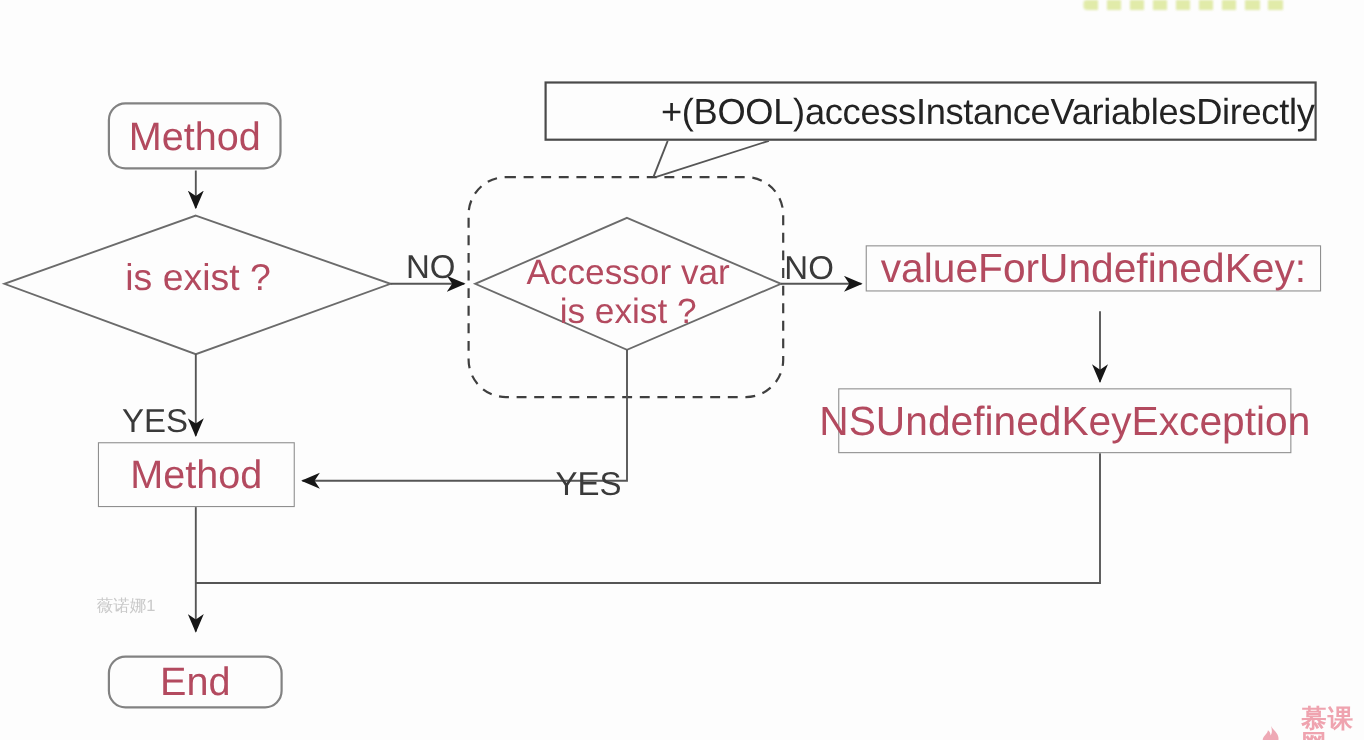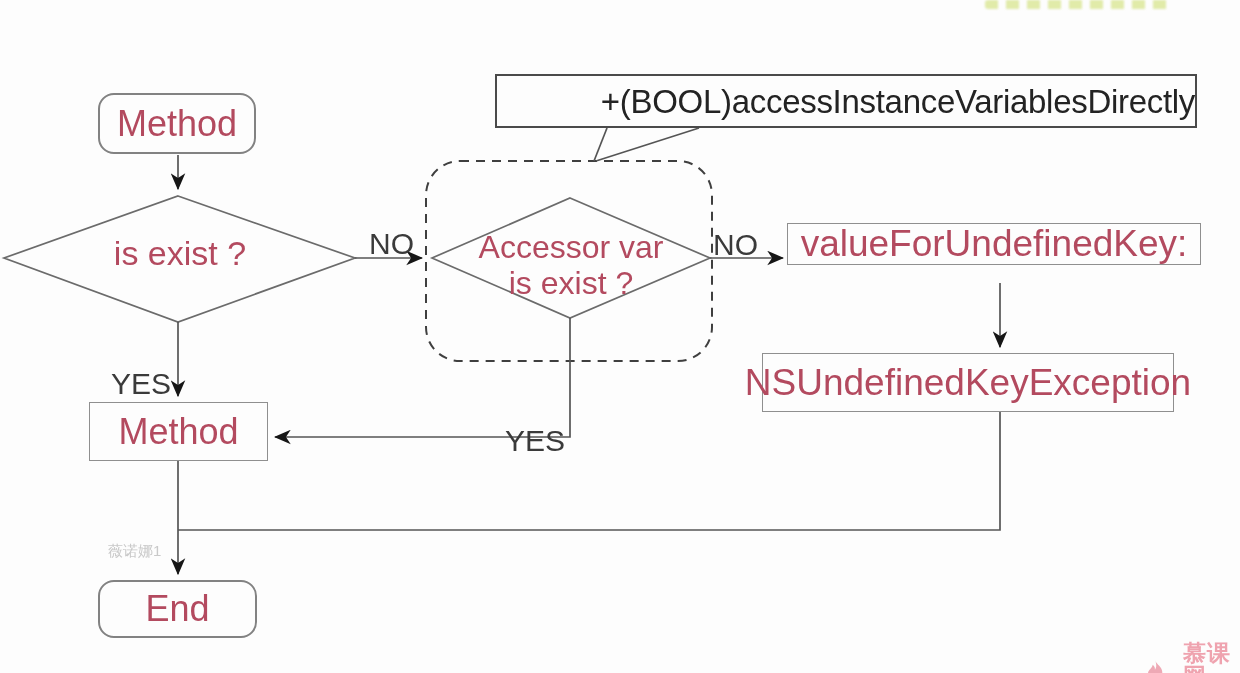--- a/index.html
+++ b/index.html
@@ -81,27 +81,27 @@
   </div>
 
   <div class="abs box rect" style="left:762px;top:353px;width:412px;height:59px;">
     <span class="node-text" style="font-size:37px;">NSUndefinedKeyException</span>
   </div>
 
   <div class="abs box rect" style="left:89px;top:402px;width:179px;height:59px;">
     <span class="node-text bigtext">Method</span>
   </div>
 
-  <div class="abs box rounded" style="left:98px;top:580px;width:159px;height:58px;">
+  <div class="abs box rounded" style="left:98px;top:596px;width:159px;height:48px;">
     <span class="node-text bigtext">End</span>
   </div>
 
   <div class="abs top-watermark" style="left:985px;top:0;width:185px;height:9px;"></div>
 
-  <div class="abs wm-user" style="left:88px;top:543px;margin-left:20px;">薇诺娜1</div>
+  <div class="abs wm-user" style="left:88px;top:543px;">薇诺娜1</div>
 
   <div class="abs brand" style="left:1146px;top:642px;">
     <span style="display:inline-block;">
       <svg width="17" height="24" viewBox="0 0 17 24">
         <path d="M9.2 0c.5 3.4 5.2 5.8 6.6 9.8 1.5 4.3-.5 8.9-4.8 10.4-.7.2-1.4.4-2.1.4-3.9 0-7-2.9-7-6.6 0-4 4.2-5.5 4.8-9.2 1.7 1.3 2.4 2.9 2.2 4.9 1.8-2 1.7-5.3.3-9.7z" fill="#eb9aa8" opacity="0.85"></path>
       </svg>
     </span>
     <span class="brand-text">慕课网</span>
   </div>
 

